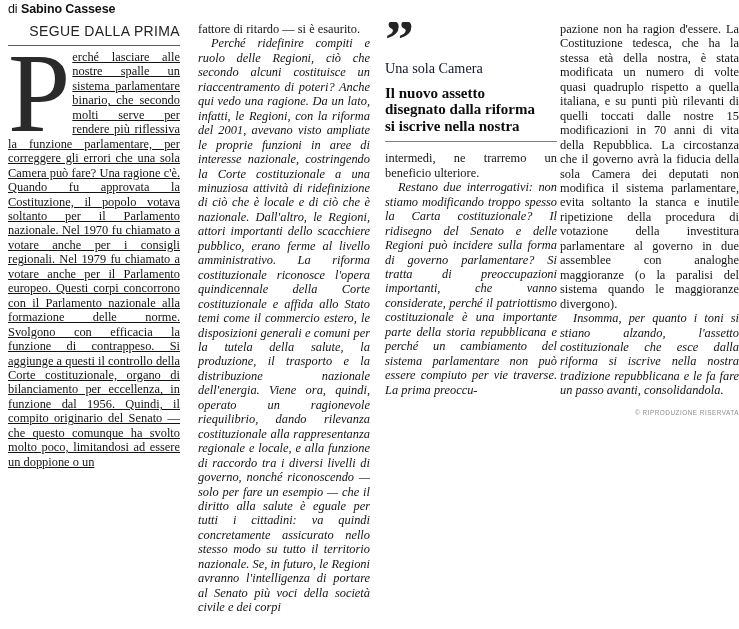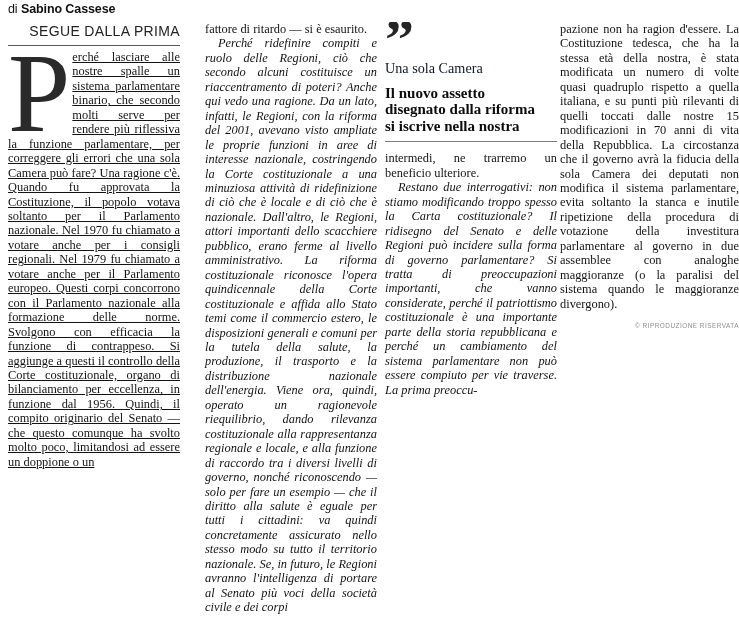--- a/index.html
+++ b/index.html
@@ -43,21 +43,21 @@
     width: 731px;
     height: 605px;
   }
   .col {
     position: absolute;
     top: 0;
     width: 172px;
     height: 605px;
   }
   .col-1 { left: 0px; }
-  .col-2 { left: 197px; }
+  .col-2 { left: 190px; }
   .col-3 { left: 377px; }
   .col-4 { left: 552px; width: 179px; }
 
   .body-text {
     font-family: "Liberation Serif", serif;
     font-size: 12.4px;
     line-height: 14.45px;
     text-align: justify;
     text-justify: inter-word;
     hyphens: manual;
@@ -188,17 +188,18 @@
         <p class="quote-bold">disegnato dalla riforma</p>
         <p class="quote-bold">si iscrive nella nostra</p>
         <div class="quote-rule"></div>
       </div>
       <p class="body-text">intermedi, ne trarremo un beneficio ulteriore.</p>
       <p class="body-text indent">Restano due interrogativi: non stiamo modificando troppo spesso la Carta costituzionale? Il ridisegno del Senato e delle Regioni può incidere sulla forma di governo parlamentare? Si tratta di preoccupazioni importanti, che vanno considerate, perché il patriottismo costituzionale è una importante parte della storia repubblicana e perché un cambiamento del sistema parlamentare non può essere compiuto per vie traverse. La prima preoccu-</p>
     </div>
 
     <div class="col col-4">
       <p class="body-text">pazione non ha ragion d'essere. La Costituzione tedesca, che ha la stessa età della nostra, è stata modificata un numero di volte quasi quadruplo rispetto a quella italiana, e su punti più rilevanti di quelli toccati dalle nostre 15 modificazioni in 70 anni di vita della Repubblica. La circostanza che il governo avrà la fiducia della sola Camera dei deputati non modifica il sistema parlamentare, evita soltanto la stanca e inutile ripetizione della procedura di votazione della investitura parlamentare al governo in due assemblee con analoghe maggioranze (o la paralisi del sistema quando le maggioranze divergono).</p>
+      <p class="body-text indent">Insomma, per quanto i toni si stiano alzando, l'assetto costituzionale che esce dalla riforma si iscrive nella nostra tradizione repubblicana e le fa fare un passo avanti, consolidandola.</p>
       <div class="copyright">© RIPRODUZIONE RISERVATA</div>
     </div>
 
   </div>
 </div>
 
 </body></html>

